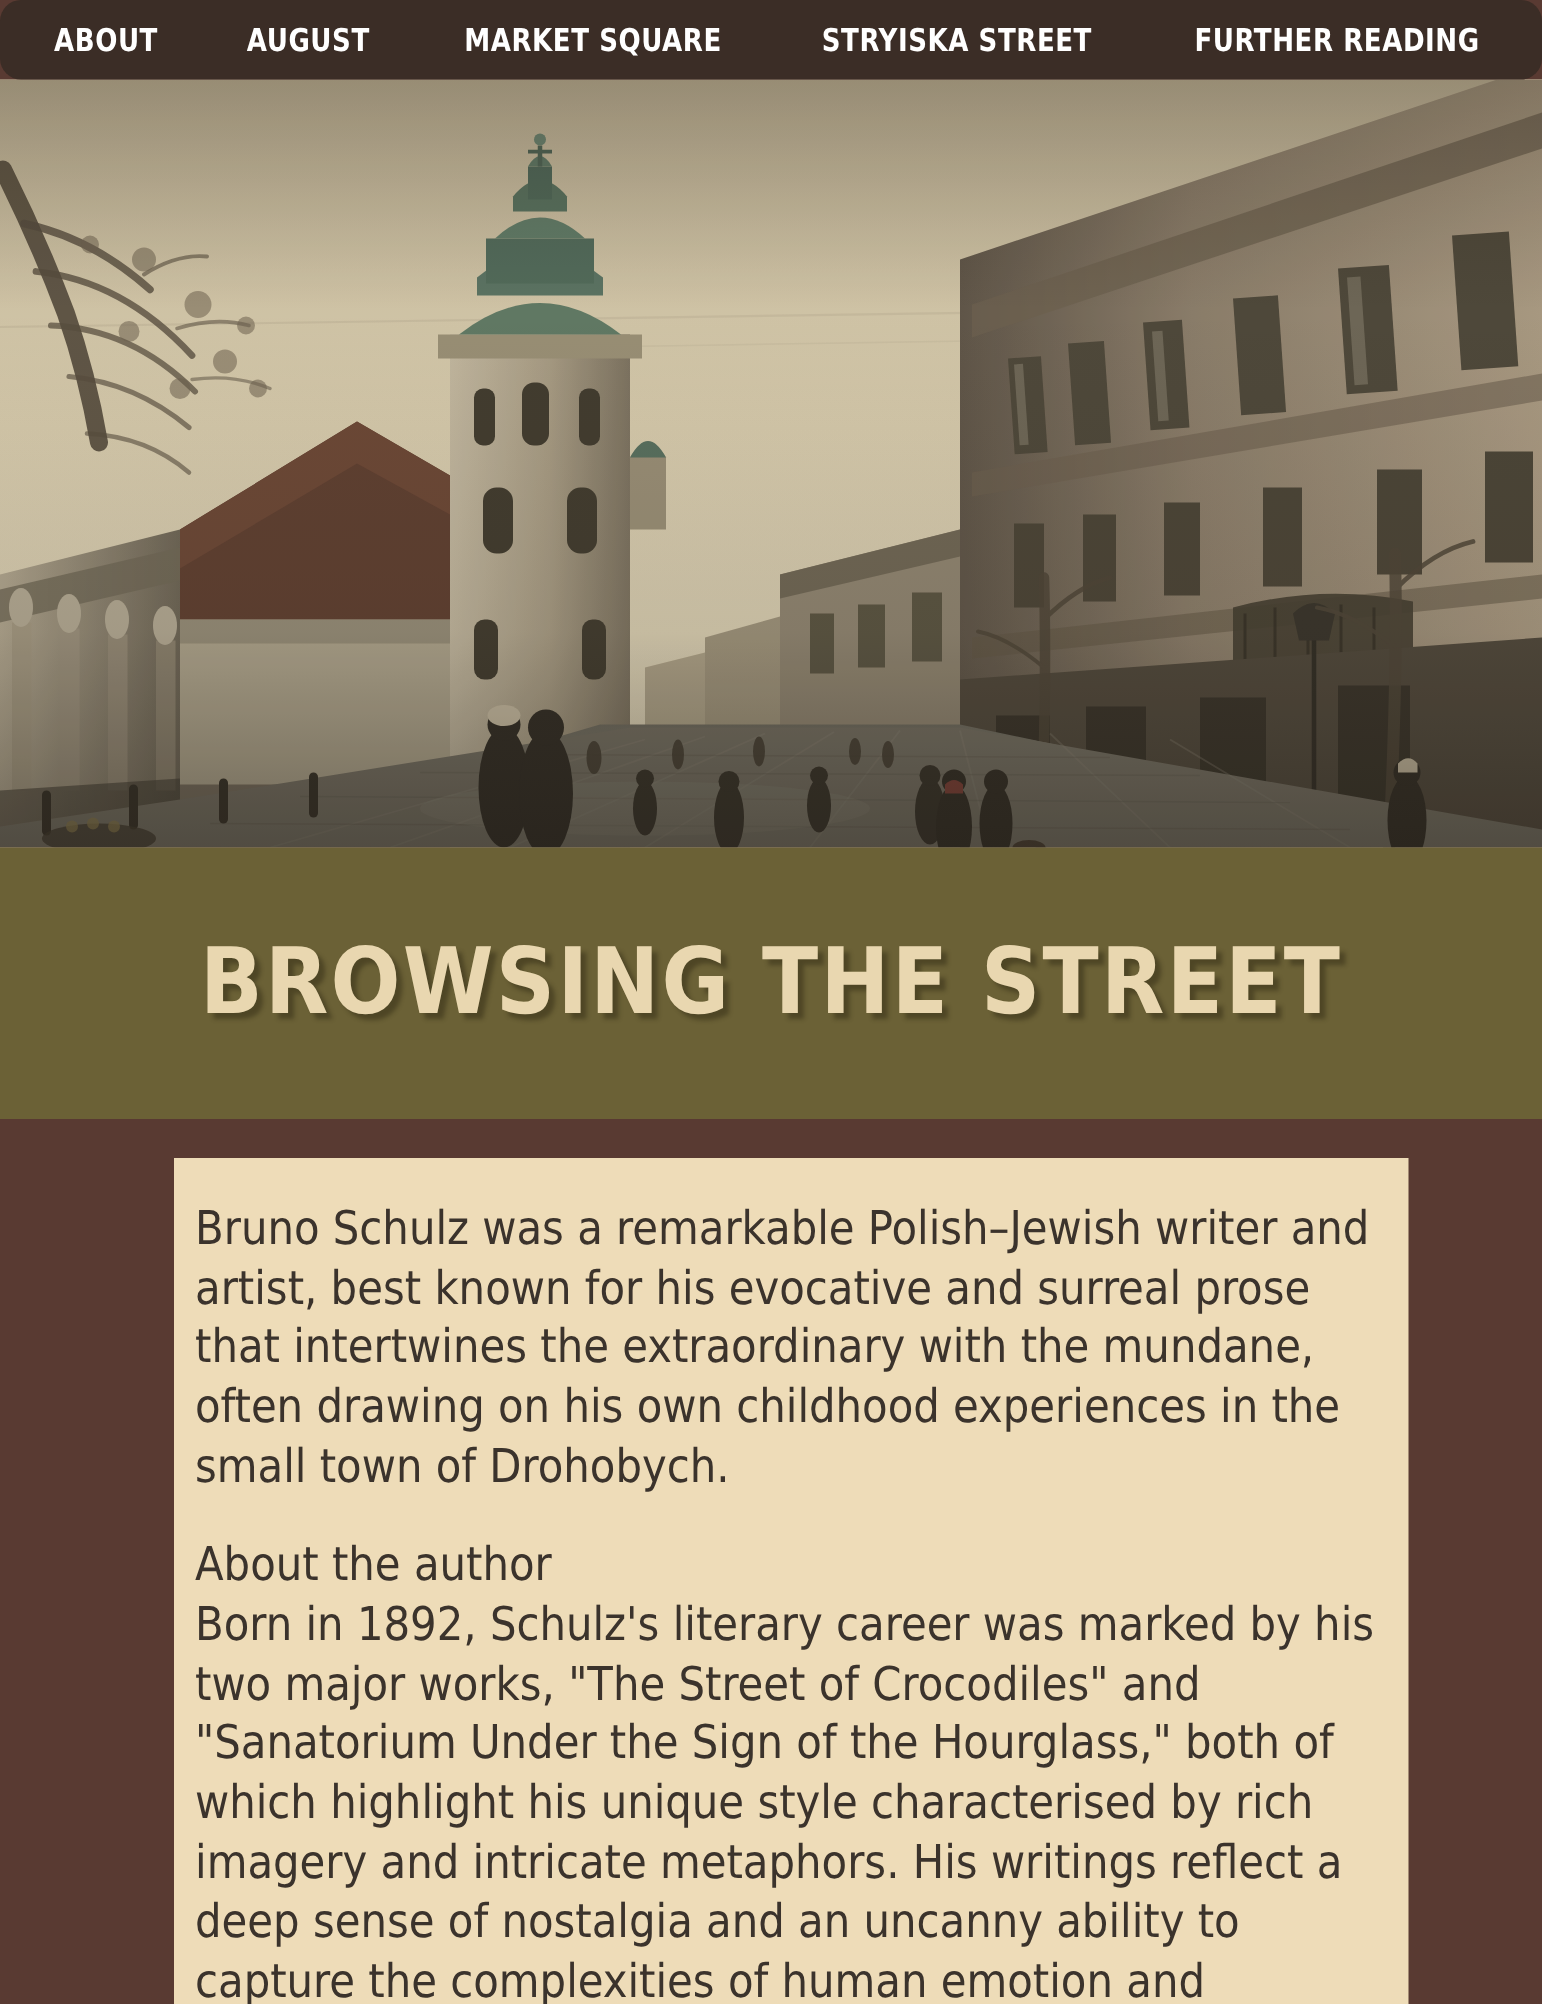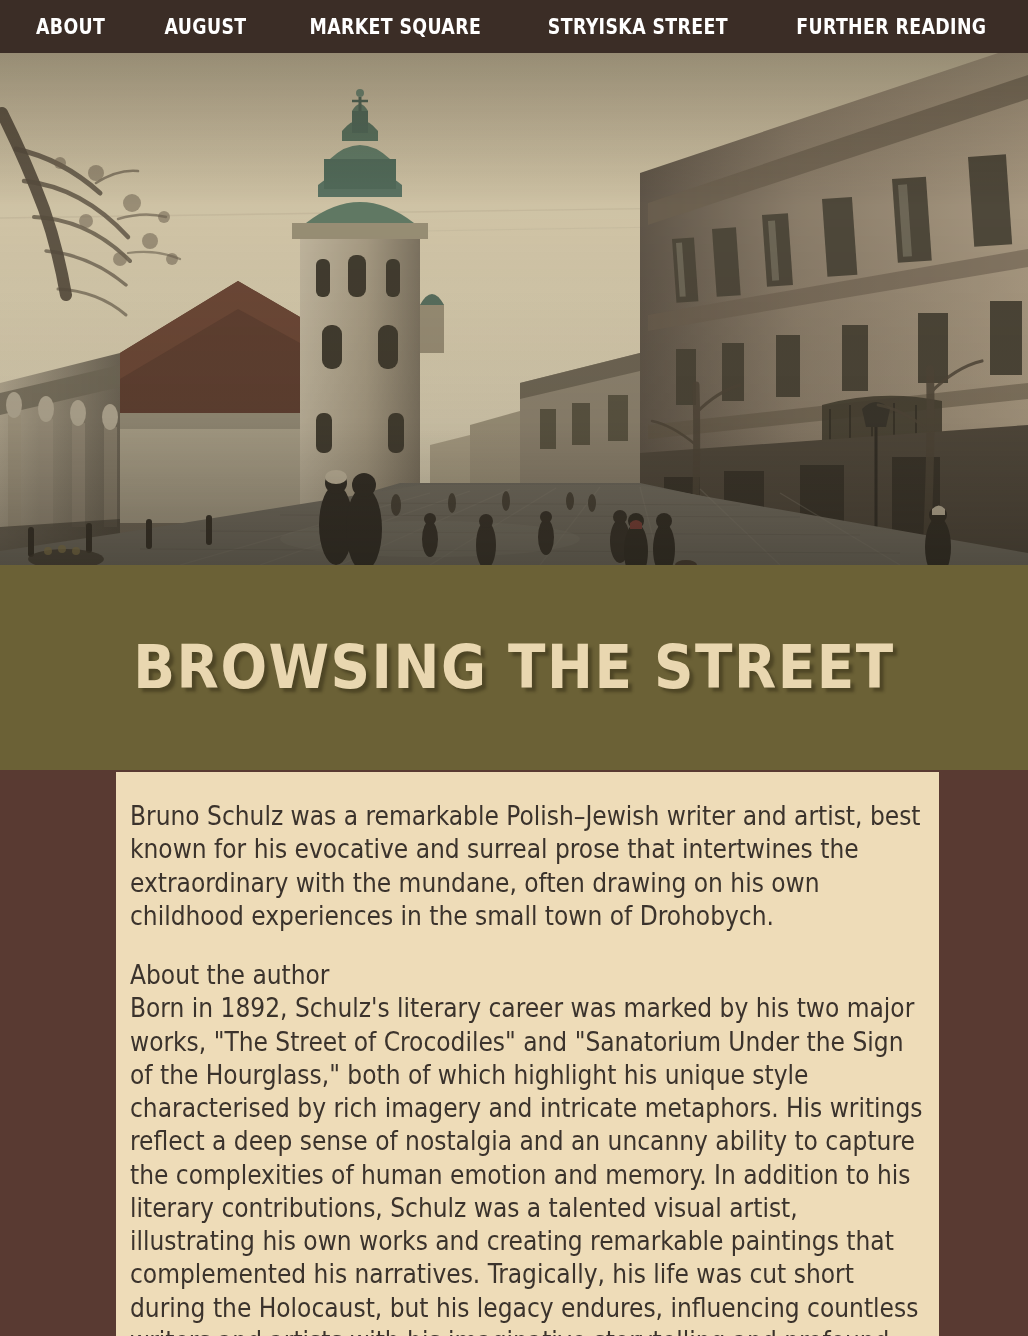--- a/index.html
+++ b/index.html
@@ -29,20 +29,21 @@
     position: absolute;
     top: 0; left: 0;
     width: 1028px;
     height: 53px;
     background: #3b2d26;
     display: flex;
     align-items: center;
     justify-content: center;
     gap: 0;
     z-index: 6;
+    border-radius: 14px;
   }
   .nav-item {
     color: #ffffff;
     font-family: "Liberation Sans Narrow", "DejaVu Sans Condensed", "Liberation Sans", sans-serif;
     font-weight: bold;
     font-size: 21px;
     letter-spacing: 0.4px;
     text-transform: uppercase;
     padding: 0 26px;
     cursor: pointer;
@@ -61,21 +62,21 @@
     background: #cbbfa6;
     z-index: 1;
   }
   .hero svg { display: block; width: 1028px; height: 512px; }
 
   
   .title-band {
     position: absolute;
     top: 565px; left: 0;
     width: 1028px;
-    height: 205px;
+    height: 181px;
     background: #6b6136;
     display: flex;
     flex-direction: column;
     align-items: center;
     justify-content: center;
     z-index: 4;
   }
   .title-line {
     color: #e9d7b0;
     font-family: "Liberation Sans Narrow", "DejaVu Sans Condensed", "Liberation Sans", sans-serif;
@@ -96,21 +97,21 @@
     left: 116px;
     width: 823px;
     min-height: 564px;
     background: #eedcb8;
     padding: 28px 14px 20px 14px;
     z-index: 5;
   }
   .body-text {
     color: #3b332c;
     font-family: "Liberation Sans Narrow", "DejaVu Sans Condensed", "Liberation Sans", sans-serif;
-    font-size: 26px;
+    font-size: 31px;
     line-height: 1.28;
     white-space: pre-wrap;
   }
   .body-text + .body-text { margin-top: 26px; }
 </style>
 </head>
 <body>
 
 <div class="page">
 

